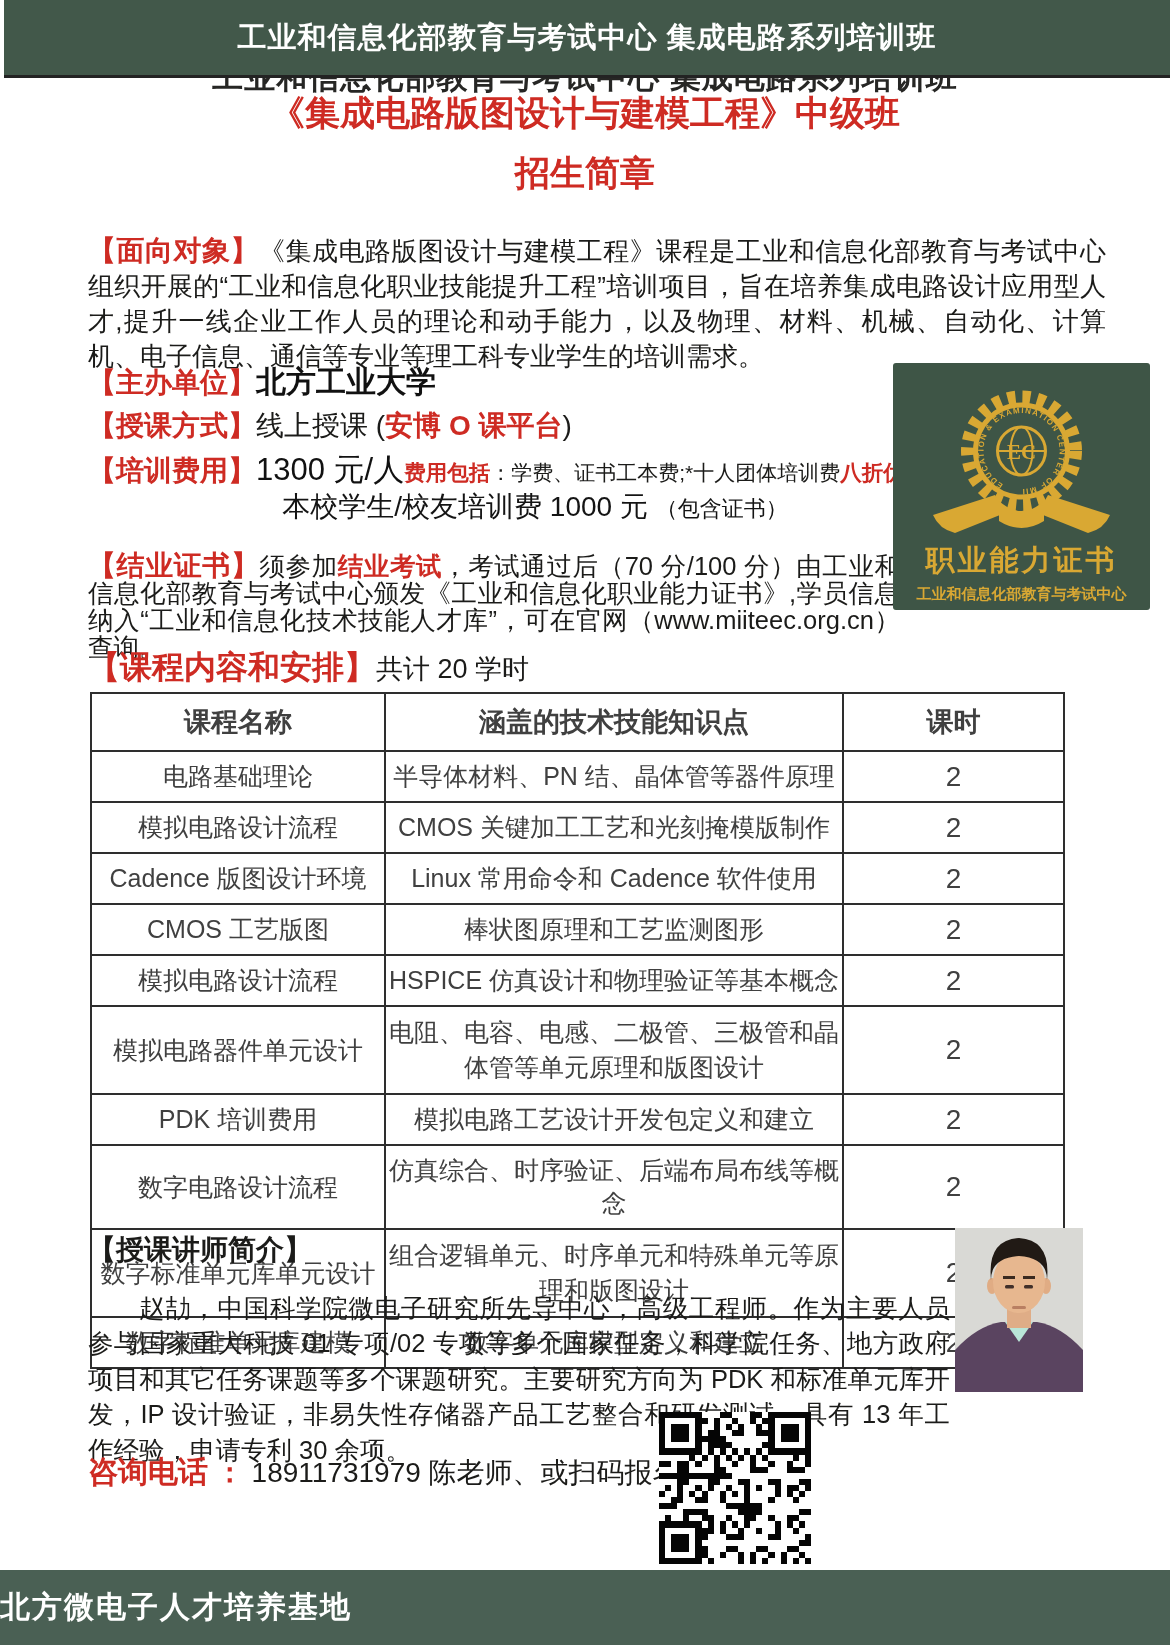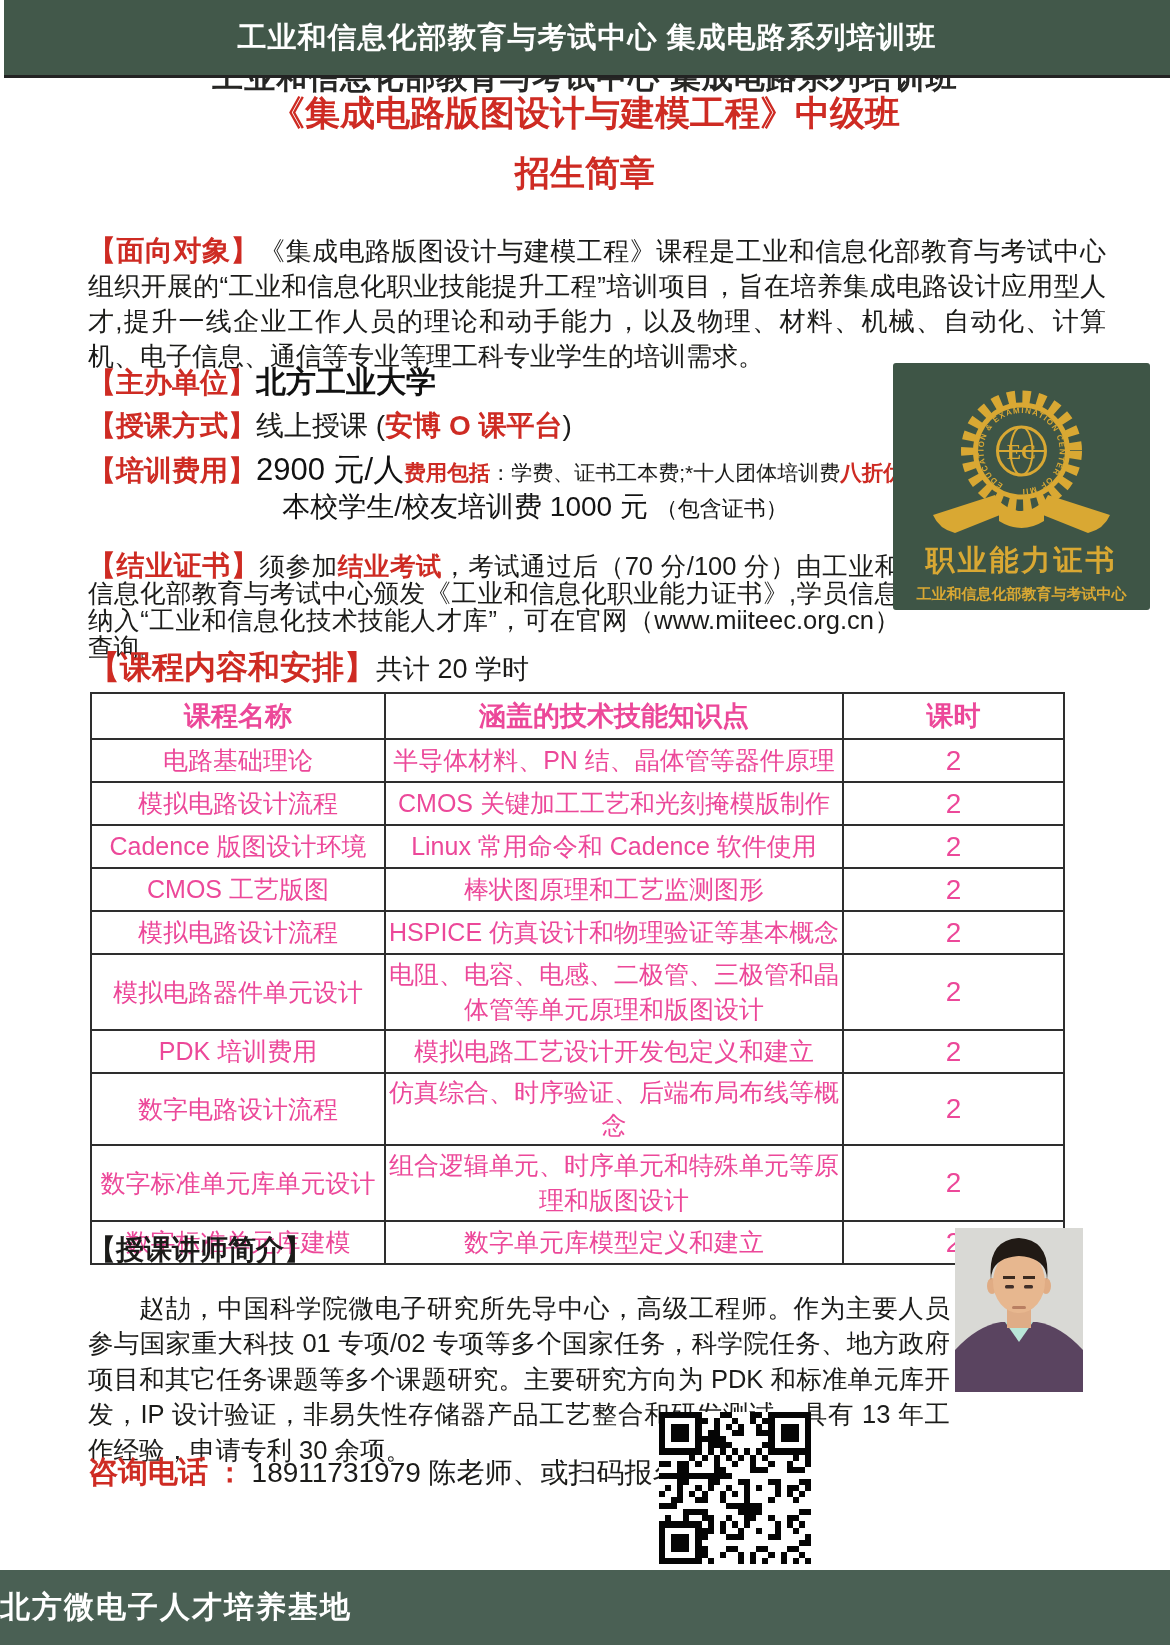--- a/index.html
+++ b/index.html
@@ -43,21 +43,21 @@
   .cert .label{font-size:28px;}
   .cert .exam{color:var(--red);font-weight:bold;}
 
   .badge{position:absolute;left:893px;top:363px;width:257px;height:247px;}
 
   .course-line{top:646px;font-size:27px;}
   .course-line .label{font-size:32px;}
 
   table.ctable{position:absolute;left:90px;top:692px;width:973px;border-collapse:collapse;table-layout:fixed;}
   .ctable th,.ctable td{border:2px solid #2e2e2e;text-align:center;vertical-align:middle;
-        color:#ec4899;padding:2px 2px;overflow:hidden;}
+        color:#404040;padding:8px 2px;overflow:hidden;}
   .ctable th{font-size:27px;font-weight:bold;height:40px;}
   .ctable td{font-size:25px;}
   .ctable tr.normal{height:43px;}
   .ctable tr.tall{height:72px;}
   .ctable tr.tall td.kn{line-height:35px;}
   .ctable td.hr{font-size:28px;}
 
   .instr-label{top:1231px;font-size:28px;}
   .bio{top:1265px;left:88px;width:862px;font-size:25.5px;line-height:35.5px;text-indent:2em;}
   .photo{position:absolute;left:955px;top:1228px;width:128px;height:164px;}
@@ -83,21 +83,21 @@
 
   <div class="title">《集成电路版图设计与建模工程》中级班</div>
   <div class="subtitle title">招生简章</div>
 
   <p class="para audience"><span class="label">【面向对象】</span><span>《集成电路版图设计与建模工程》课程是工业和信息化部教育与考试中心组织开展的“工业和信息化职业技能提升工程”培训项目，旨在培养集成电路设计应用型人才,提升一线企业工作人员的理论和动手能力，以及物理、材料、机械、自动化、计算机、电子信息、通信等专业等理工科专业学生的培训需求。</span></p>
 
   <div class="line method"><span class="label">【授课方式】</span><span>线上授课 </span><span>(</span><span class="plat">安博 O 课平台</span><span>)</span></div>
 
   <div class="line organizer"><span class="label">【主办单位】</span><span class="val">北方工业大学</span></div>
 
-  <div class="line fee"><span class="label">【培训费用】</span><span class="price">2900 元/人</span><span class="inc">费用包括</span><span>：学费、证书工本费;*十人团体培训费</span><span class="disc">八折优惠</span></div>
+  <div class="line fee"><span class="label">【培训费用】</span><span class="price">1300 元/人</span><span class="inc">费用包括</span><span>：学费、证书工本费;*十人团体培训费</span><span class="disc">八折优惠</span></div>
 
   <div class="fee2"><span>本校学生/校友培训费 1000 元 </span><span class="note">（包含证书）</span></div>
 
   <p class="para cert"><span class="label">【结业证书】</span><span>须参加</span><span class="exam">结业考试</span><span>，考试通过后（70 分/100 分）由工业和信息化部教育与考试中心颁发《工业和信息化职业能力证书》,学员信息纳入“工业和信息化技术技能人才库”，可在官网（www.miiteec.org.cn）查询。</span></p>
 
   <div class="badge">
     <svg width="257" height="247" viewBox="0 0 257 247">
       <rect x="0" y="0" width="257" height="247" rx="3" fill="var(--badge-green)"></rect>
       <g stroke="var(--badge-gold)" fill="none">
         <circle cx="128.5" cy="88" r="54" stroke-width="13" stroke-dasharray="8 7"></circle>

